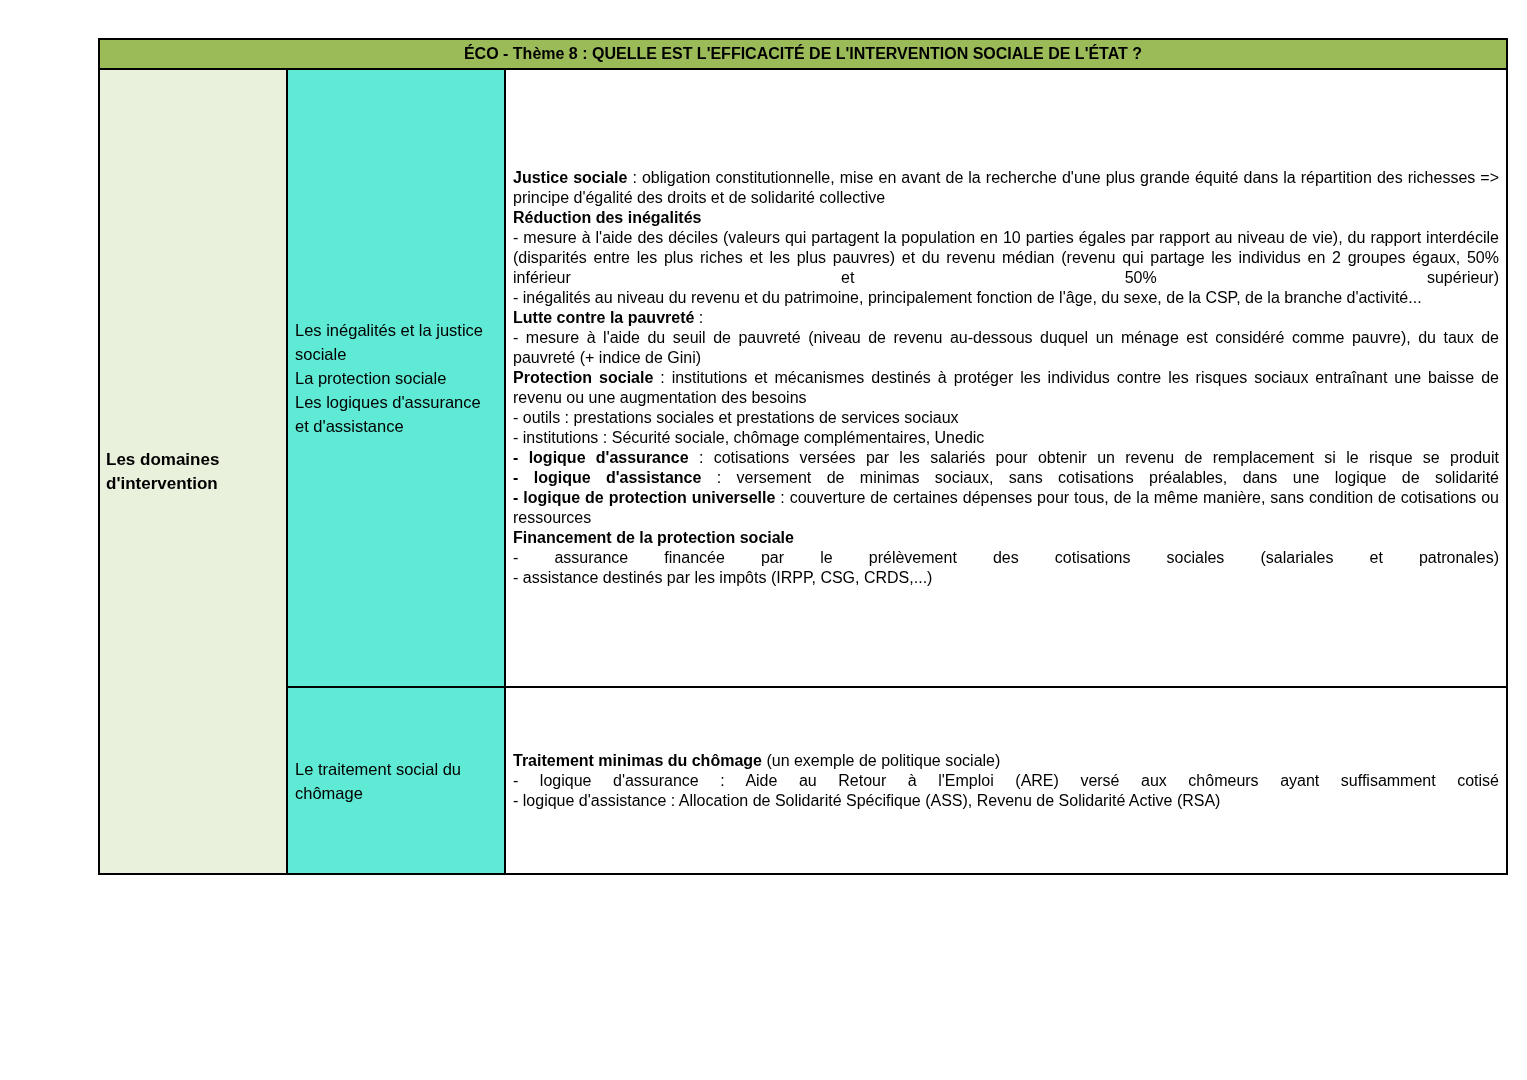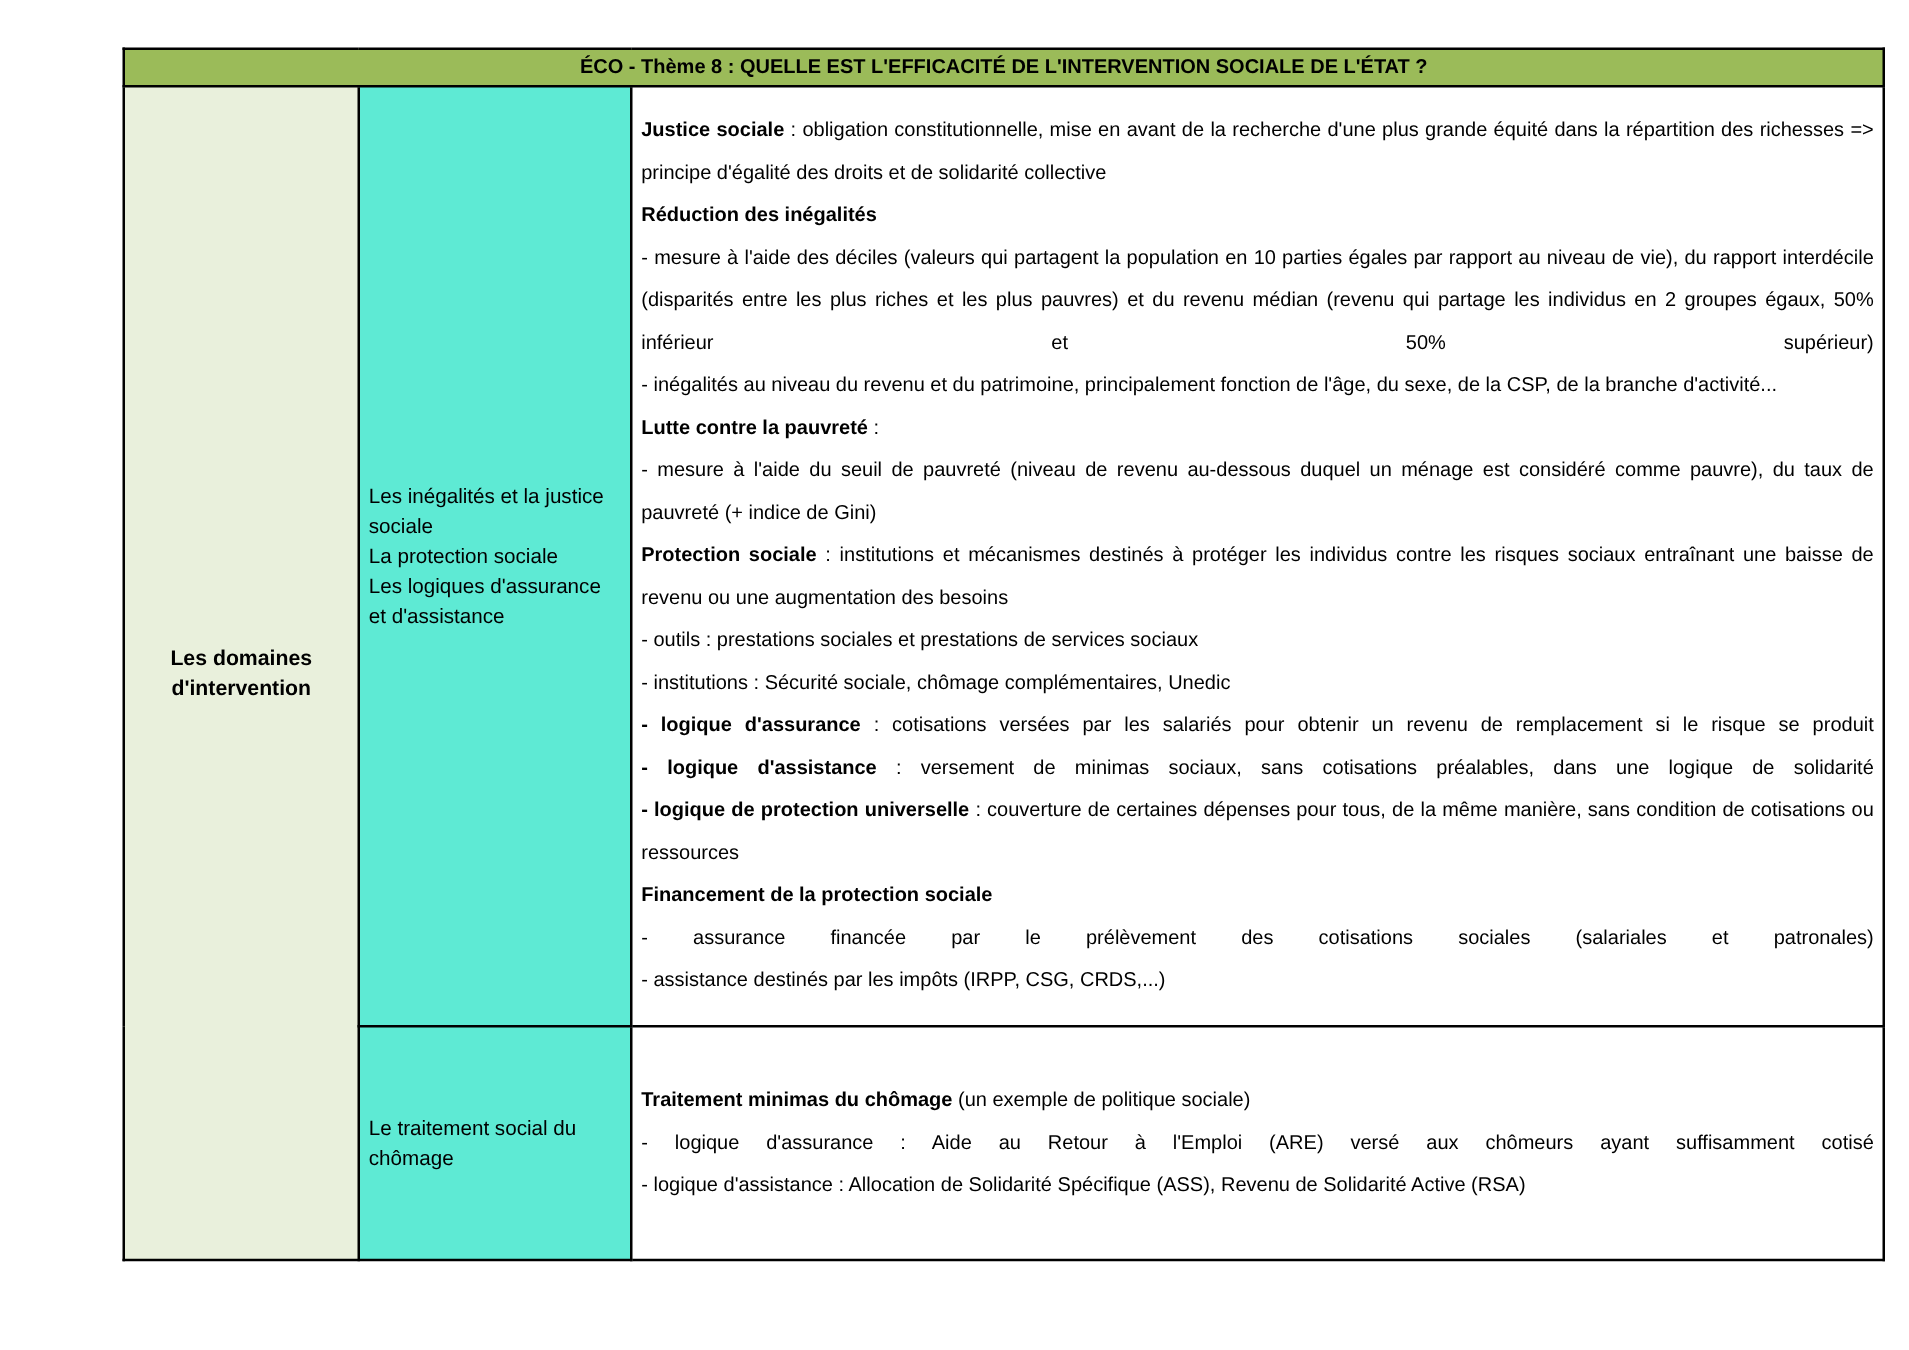--- a/index.html
+++ b/index.html
@@ -45,33 +45,33 @@
     font-weight: bold;
     text-align: center;
     padding: 2px 4px;
   }
   td.domain-cell {
     background: var(--domain-bg);
     font-size: 17px;
     font-weight: bold;
     line-height: 24px;
     padding: 4px 6px 4px 6px;
-    text-align: center;
+    text-align: left;
   }
   td.topic-cell {
     background: #5eead4;
     font-size: 16.5px;
     line-height: 24px;
     padding: 4px 8px 4px 7px;
     text-align: left;
   }
   td.content-cell {
     background: #ffffff;
     font-size: 16px;
-    line-height: 34px;
+    line-height: 20px;
     padding: 18px 7px;
   }
   tr.row-1 td { height: 618px; }
   tr.row-2 td { height: 187px; }
   .para {
     text-align: justify;
     margin: 0;
   }
   .para.stretch {
     text-align-last: justify;

